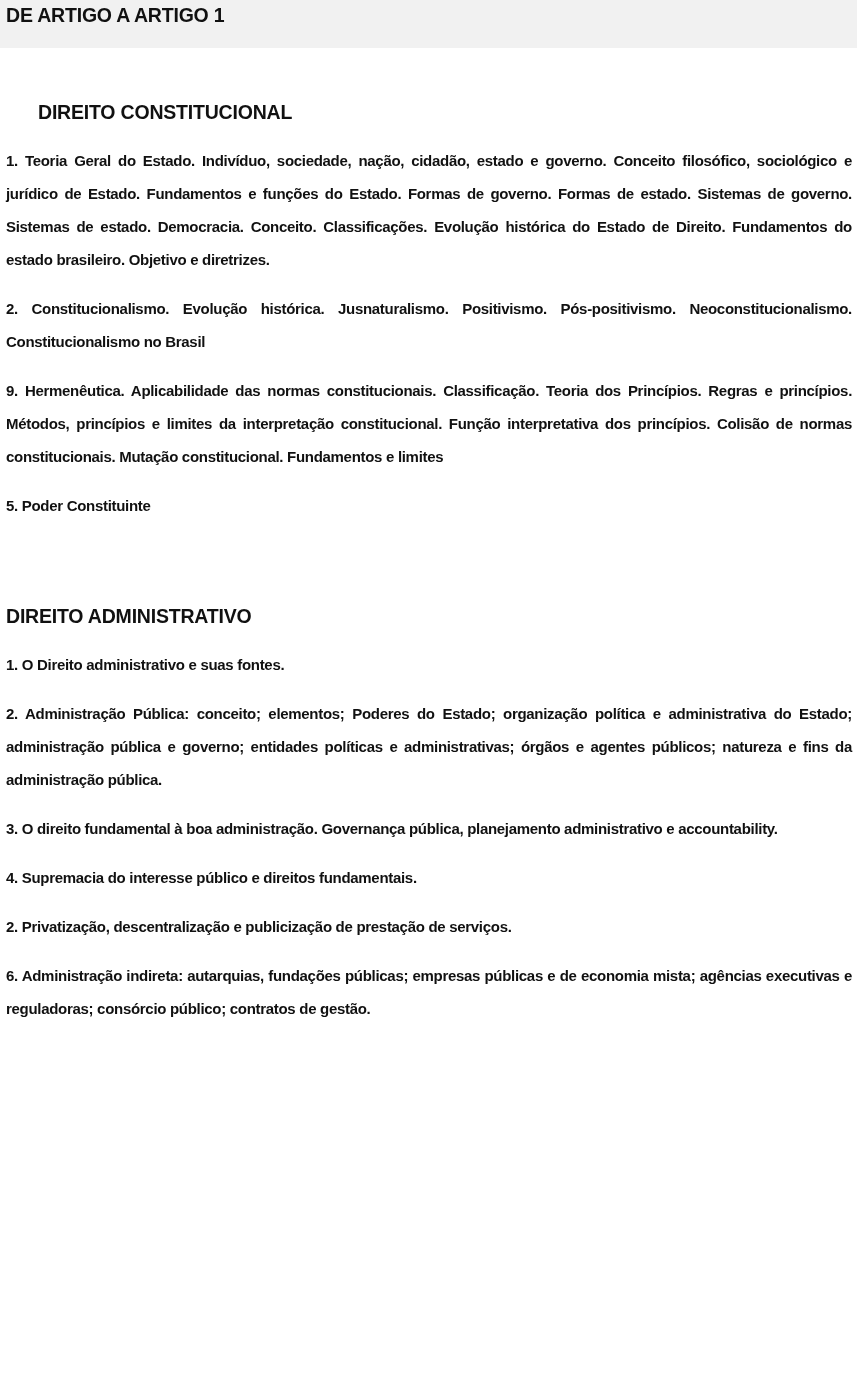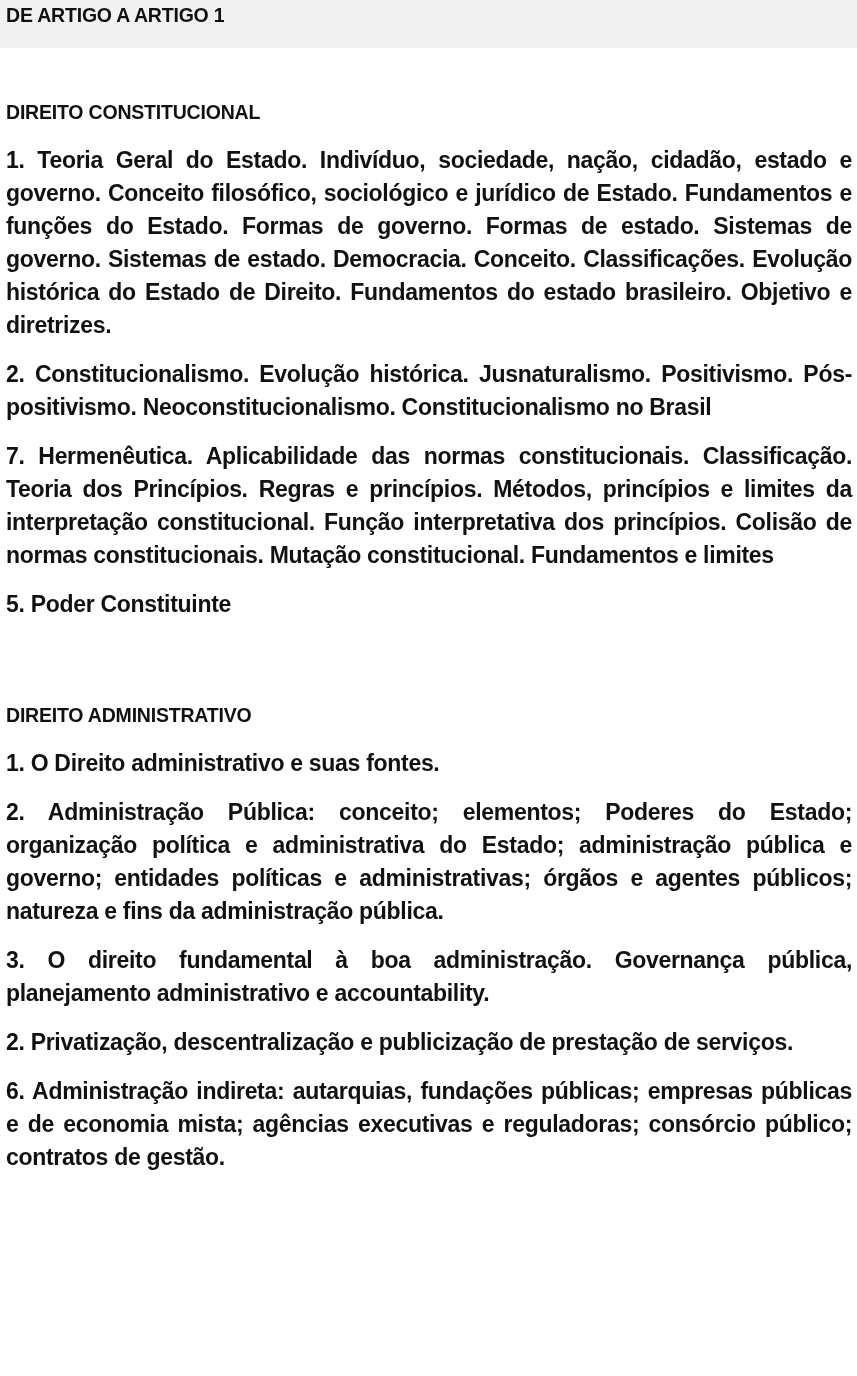--- a/index.html
+++ b/index.html
@@ -36,26 +36,27 @@
     padding: 0 5px 0 6px;
   }
   .section-heading {
     font-size: 19.5px;
     line-height: 33px;
     letter-spacing: -0.2px;
     margin: 0 0 15px 0;
   }
   .section-heading.first {
     margin-top: 48px;
+    margin-left: 32px;
   }
   .section-heading.gap-above {
     margin-top: 78px;
   }
   .syllabus-item {
-    font-size: 23px;
+    font-size: 15px;
     line-height: 33px;
     letter-spacing: -0.3px;
     text-align: justify;
     margin: 0 0 16px 0;
   }
 </style>
 </head>
 <body>
 
 <header class="topbar">
@@ -64,30 +65,31 @@
 
 <main class="content">
 
   <h2 class="section-heading first">DIREITO CONSTITUCIONAL</h2>
 
   <p class="syllabus-item">1. Teoria Geral do Estado. Indivíduo, sociedade, nação, cidadão, estado e governo. Conceito filosófico, sociológico e jurídico de Estado. Fundamentos e funções do Estado. Formas de governo. Formas de estado. Sistemas de governo. Sistemas de estado. Democracia. Conceito. Classificações. Evolução histórica do Estado de Direito. Fundamentos do estado brasileiro. Objetivo e diretrizes.</p>
 
   <p class="syllabus-item">2. Constitucionalismo. Evolução histórica. Jusnaturalismo. Positivismo. Pós-positivismo. Neoconstitucionalismo. Constitucionalismo no Brasil</p>
 
 
-  <p class="syllabus-item">7. Hermenêutica. Aplicabilidade das normas constitucionais. Classificação. Teoria dos Princípios. Regras e princípios. Métodos, princípios e limites da interpretação constitucional. Função interpretativa dos princípios. Colisão de normas constitucionais. Mutação constitucional. Fundamentos e limites</p>
+  <p class="syllabus-item">9. Hermenêutica. Aplicabilidade das normas constitucionais. Classificação. Teoria dos Princípios. Regras e princípios. Métodos, princípios e limites da interpretação constitucional. Função interpretativa dos princípios. Colisão de normas constitucionais. Mutação constitucional. Fundamentos e limites</p>
 
   <p class="syllabus-item">5. Poder Constituinte</p>
 
   <h2 class="section-heading gap-above">DIREITO ADMINISTRATIVO</h2>
 
   <p class="syllabus-item">1. O Direito administrativo e suas fontes.</p>
 
   <p class="syllabus-item">2. Administração Pública: conceito; elementos; Poderes do Estado; organização política e administrativa do Estado; administração pública e governo; entidades políticas e administrativas; órgãos e agentes públicos; natureza e fins da administração pública.</p>
 
   <p class="syllabus-item">3. O direito fundamental à boa administração. Governança pública, planejamento administrativo e accountability.</p>
 
+  <p class="syllabus-item">4. Supremacia do interesse público e direitos fundamentais.</p>
 
   <p class="syllabus-item">2. Privatização, descentralização e publicização de prestação de serviços.</p>
 
   <p class="syllabus-item">6. Administração indireta: autarquias, fundações públicas; empresas públicas e de economia mista; agências executivas e reguladoras; consórcio público; contratos de gestão.</p>
 
 </main>
 
 </body></html>

